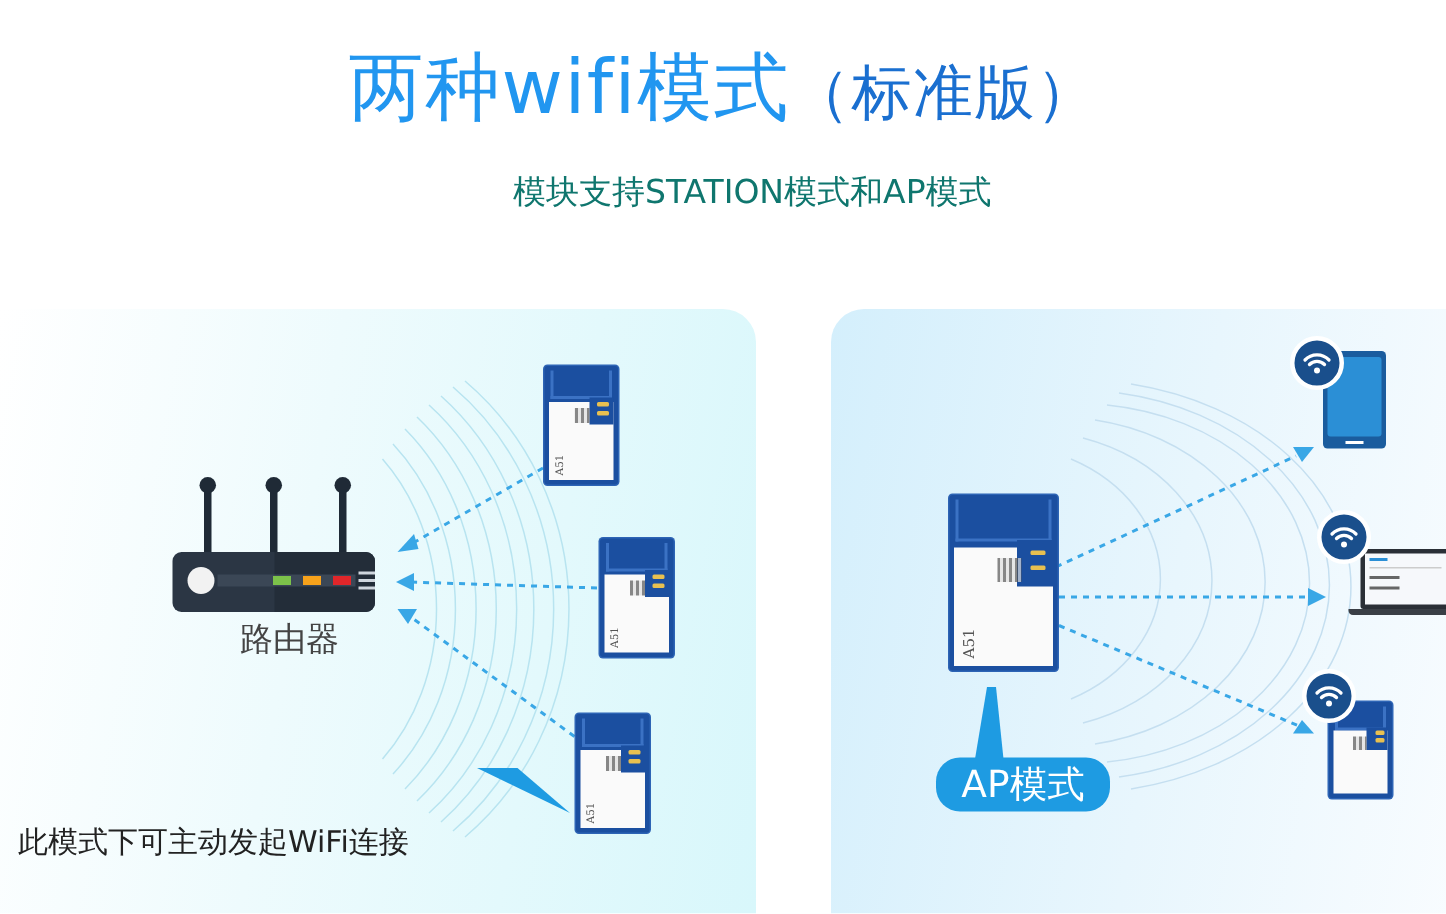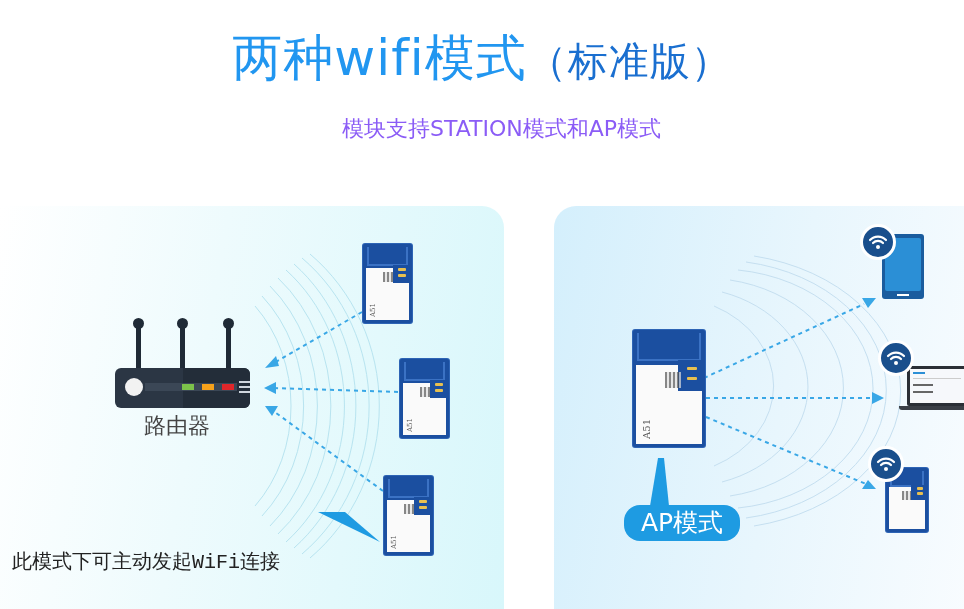--- a/index.html
+++ b/index.html
@@ -1,33 +1,33 @@
 <!DOCTYPE html>
 <html><head>
 <meta charset="utf-8">
 <style>
   html,body{margin:0;padding:0;}
   body{width:964px;height:609px;background:#ffffff;position:relative;overflow:hidden;font-family:"DejaVu Sans","Liberation Sans",sans-serif;}
   .title{position:absolute;left:0;right:0;top:26px;text-align:center;font-size:50px;line-height:64px;letter-spacing:1px;}
   .title .main{color:#2196f0;}
   .title .sub{color:#1a6fd0;font-size:40px;}
-  .subtitle{position:absolute;left:0;right:0;top:114px;text-align:center;font-size:22px;color:#8b5cf6;line-height:30px;margin-left:39px;}
+  .subtitle{position:absolute;left:0;right:0;top:114px;text-align:center;font-size:22px;color:#0f766e;line-height:30px;margin-left:39px;}
   .panel{position:absolute;top:206px;height:403px;border-radius:22px 22px 0 0;overflow:hidden;}
   .panel-left{left:0;width:504px;background:linear-gradient(100deg,#ffffff 0%,#eefbfd 40%,#d8f7fb 100%);border-radius:0 22px 0 0;}
   .panel-right{left:510px;width:454px;background:linear-gradient(100deg,#d4effc 0%,#e8f6fd 50%,#fbfdff 100%);border-radius:22px 0 0 0;margin-left:44px;}
   .abs{position:absolute;}
   .module{position:absolute;background:#1b4fa0;border-radius:2px;box-shadow:0 0 0 1px #2d64b5;}
   .module .ant{position:absolute;left:4px;right:4px;top:3px;height:22%;border:2px solid #3b72c4;border-top:none;border-radius:0;}
   .module .label{position:absolute;left:3px;right:3px;bottom:3px;top:30%;background:#fafafa;}
   .module .qr{position:absolute;background:repeating-linear-gradient(90deg,#555 0 2px,#ddd 2px 4px);opacity:.7;}
   .module .pads{position:absolute;background:#1b4fa0;}
   .module .pad{position:absolute;width:8px;height:3px;background:#e8c050;border-radius:1px;}
   .module .txt{position:absolute;font-size:7px;color:#555;writing-mode:vertical-rl;transform:rotate(180deg);font-family:"DejaVu Serif",serif;}
   .bubble{position:absolute;background:#1e9be2;color:#fff;border-radius:16px;text-align:center;}
-  .caption{position:absolute;font-size:20px;color:#222;white-space:nowrap;font-family:Liberation Mono, monospace;}
+  .caption{position:absolute;font-size:20px;color:#222;white-space:nowrap;}
   .router-label{position:absolute;font-size:22px;color:#444;}
   .wifi-badge{position:absolute;width:36px;height:36px;border-radius:50%;background:#1a4f8c;border:3px solid #fff;box-sizing:border-box;}
 </style>
 </head>
 <body>
 
 <div class="title">
   <span class="main">两种wifi模式</span><span class="sub">（标准版）</span>
 </div>
 <div class="subtitle">模块支持STATION模式和AP模式</div>
@@ -69,21 +69,21 @@
     <div class="abs" style="left:68px;top:50px;width:67px;height:40px;background:#232d39;border-radius:0 6px 6px 0"></div>
     <div class="abs" style="left:10px;top:60px;width:18px;height:18px;border-radius:50%;background:#f2f2f2"></div>
     <div class="abs" style="left:30px;top:65px;width:92px;height:8px;background:#3b4756"></div>
     <div class="abs" style="left:67px;top:66px;width:12px;height:6px;background:#7cc24a"></div>
     <div class="abs" style="left:87px;top:66px;width:12px;height:6px;background:#f7a21b"></div>
     <div class="abs" style="left:107px;top:66px;width:12px;height:6px;background:#e0262a"></div>
     <div class="abs" style="left:124px;top:63px;width:11px;height:2px;background:#cfd6de"></div>
     <div class="abs" style="left:124px;top:68px;width:11px;height:2px;background:#cfd6de"></div>
     <div class="abs" style="left:124px;top:73px;width:11px;height:2px;background:#cfd6de"></div>
   </div>
-  <div class="router-label" style="left:144px;top:205px">路由器</div>
+  <div class="router-label" style="left:160px;top:205px">路由器</div>
 
   <div class="module" style="left:363px;top:38px;width:49px;height:79px">
     <div class="ant"></div>
       <div class="label"></div>
     <div class="pads" style="right:3px;top:26%;width:16px;height:24%"></div>
     <div class="pad" style="right:6px;top:30%"></div>
       <div class="pad" style="right:6px;top:38%"></div>
     <div class="qr" style="left:20px;top:36%;width:10px;height:10px"></div>
     <div class="txt" style="left:6px;bottom:6px">A51</div>
   </div>

